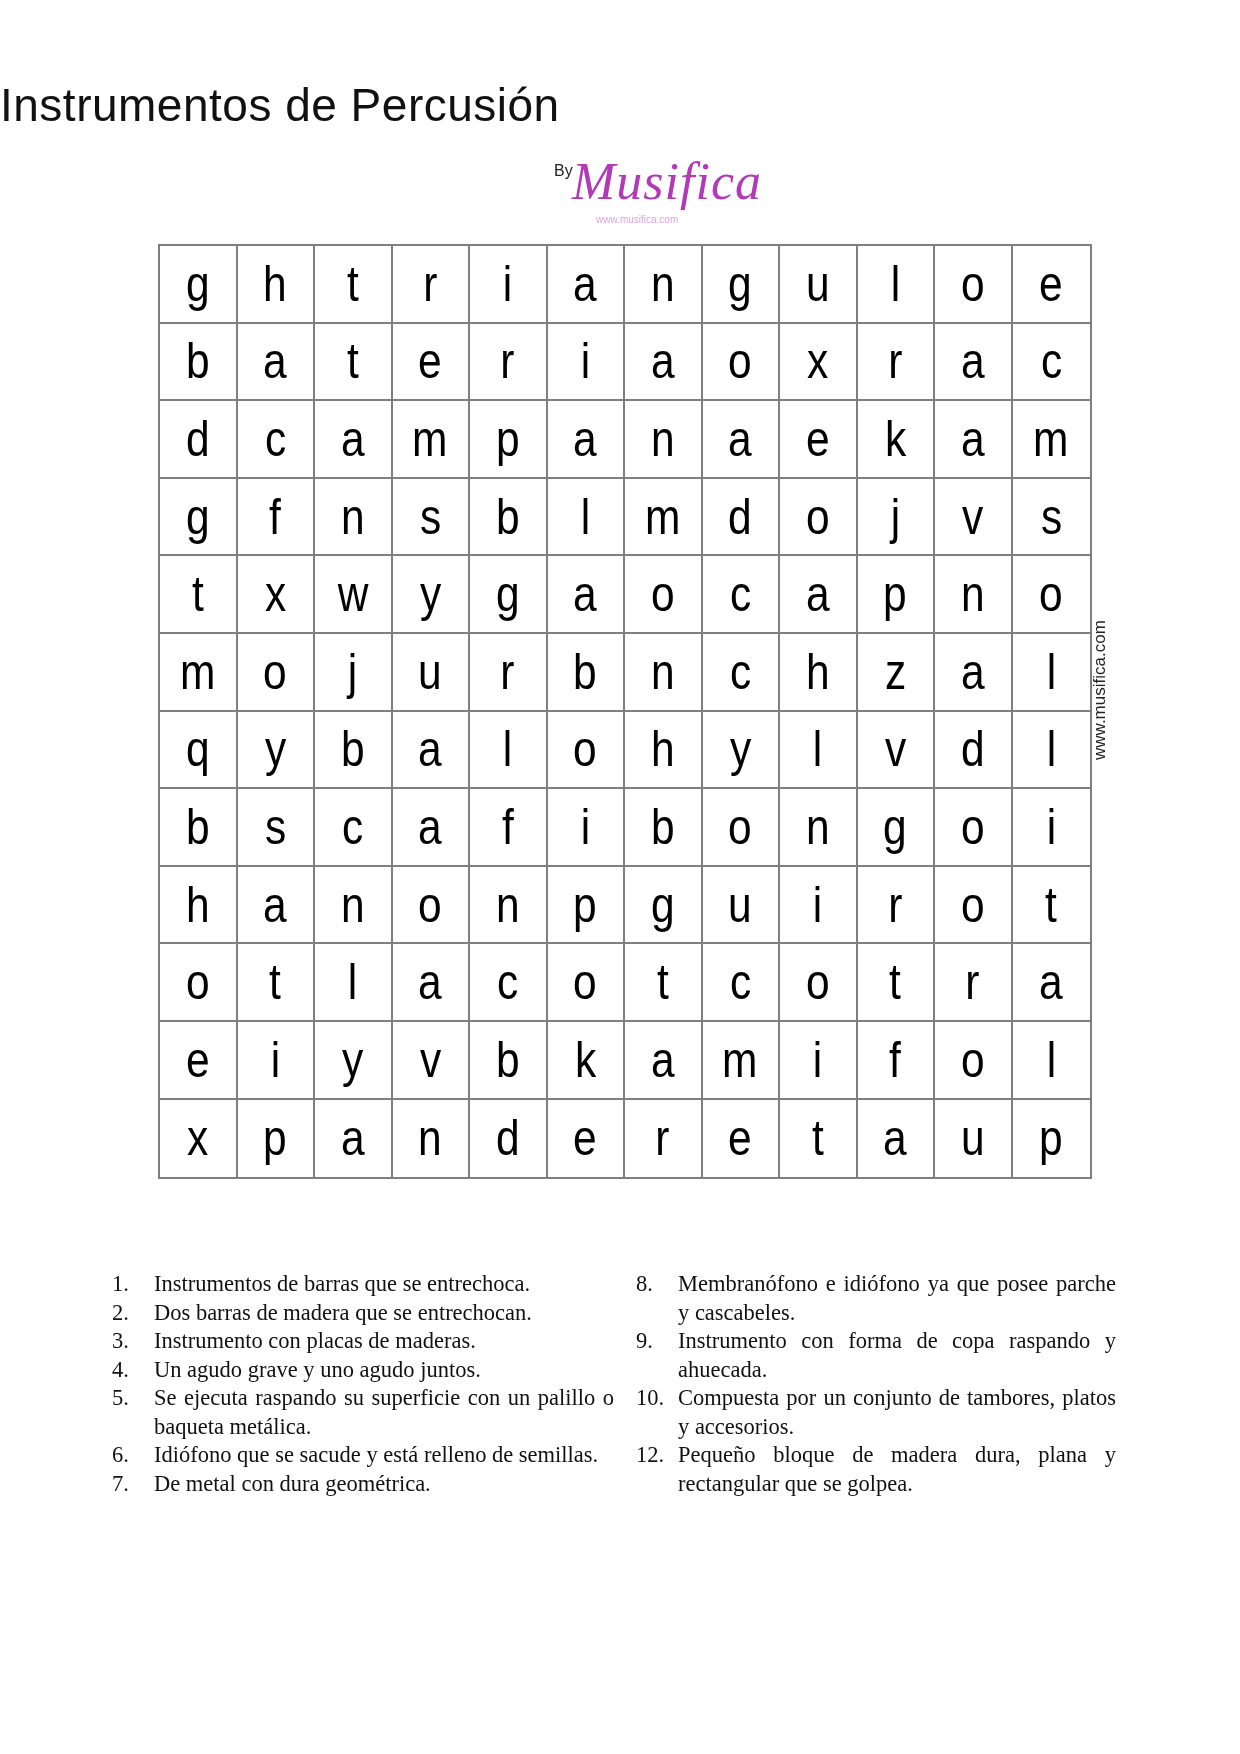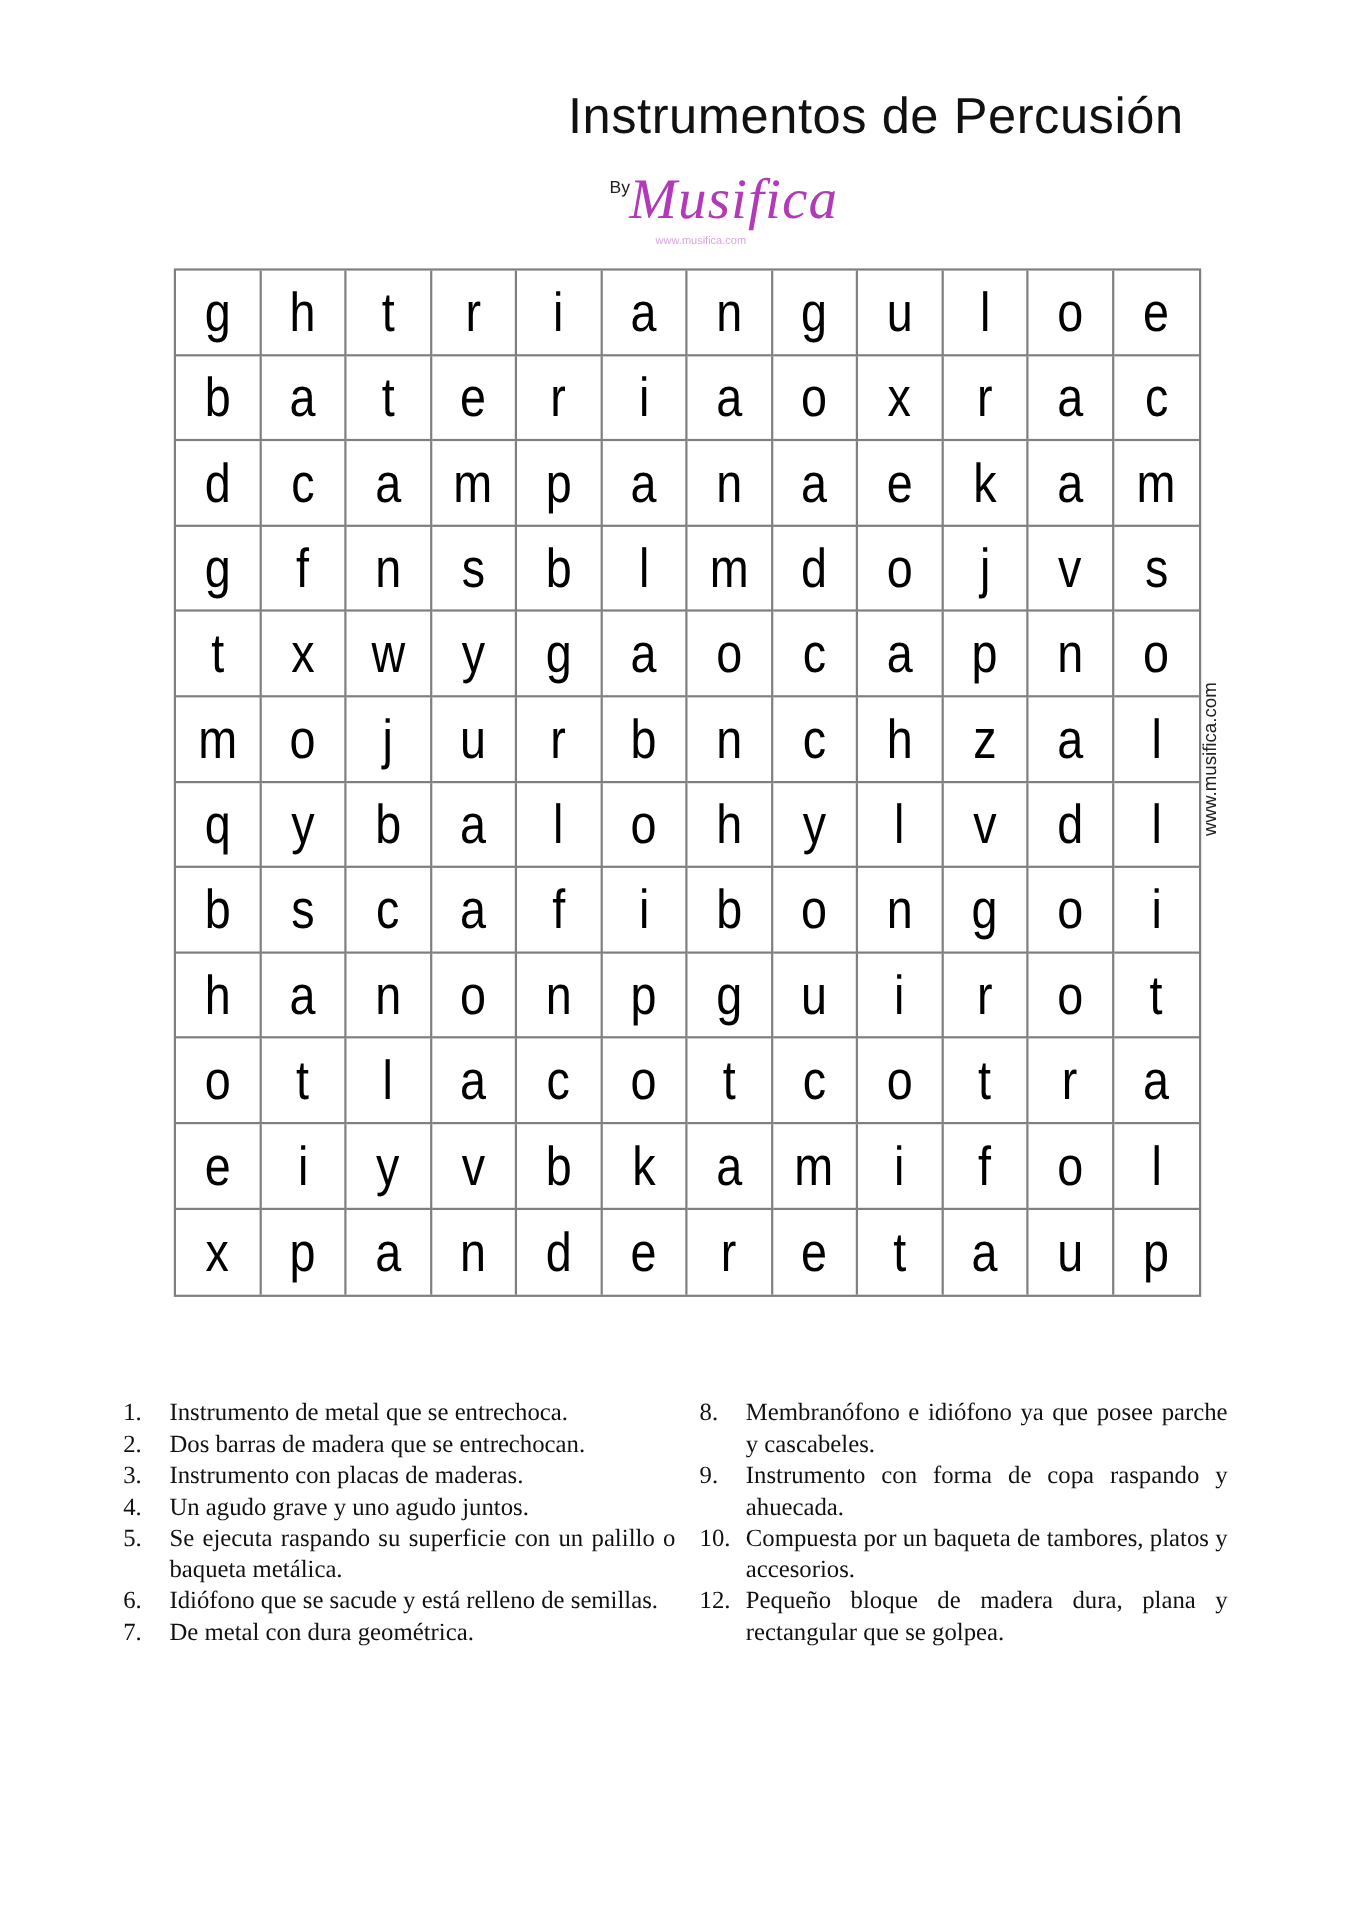--- a/index.html
+++ b/index.html
@@ -1,17 +1,17 @@
 <!DOCTYPE html>
 <html><head>
 <meta charset="utf-8">
 <style>
   html, body { margin:0; padding:0; background:#ffffff; }
   body { width:1240px; height:1754px; position:relative; overflow:hidden; font-family:"Liberation Sans", sans-serif; color:#000; }
-  .title { position:absolute; left:0; width:1076px; top:78px; text-align:right; font-family:"Liberation Sans", sans-serif; font-size:46px; letter-spacing:0.5px; color:#111; }
+  .title { position:absolute; left:0; width:1076px; top:78px; text-align:left; font-family:"Liberation Sans", sans-serif; font-size:46px; letter-spacing:0.5px; color:#111; }
   .logo { position:absolute; left:510px; top:152px; width:240px; height:80px;margin-left:44px; }
   .logo .by { position:absolute; left:0; top:10px; font-size:16px; font-family:"Liberation Sans", sans-serif; color:#222; }
   .logo .brand { position:absolute; left:18px; top:0; font-family:Liberation Serif, serif; font-style:italic; font-size:52px; color:#b23ab8; letter-spacing:1px; line-height:60px; }
   .logo .url { position:absolute; left:42px; top:62px; font-size:10px; color:#d9a6dc; font-family:"Liberation Sans", sans-serif; }
   .grid { position:absolute; left:158px; top:244px; display:grid; grid-template-columns:repeat(12, 77.5px); grid-template-rows:repeat(12, 77.6px); border:2px solid #7f7f7f; box-sizing:content-box; }
   .cell { border-right:2px solid #7f7f7f; border-bottom:2px solid #7f7f7f; display:flex; align-items:center; justify-content:center; font-family:"Liberation Sans", sans-serif; font-size:50px; color:#000; transform:scaleX(0.88); box-sizing:border-box; }
   .grid .cell { transform:none; }
   .cell span { display:inline-block; transform:scaleX(0.85); line-height:1; }
   .watermark { position:absolute; left:1090px; top:760px; transform-origin:left top; transform:rotate(-90deg); font-size:17px; color:#222; font-family:"Liberation Sans", sans-serif; white-space:nowrap; }
   .clues { position:absolute; top:1270px; font-family:"Liberation Serif", serif; font-size:22.5px; line-height:28.5px; color:#111; }
@@ -465,21 +465,21 @@
     <div class="cell" style="border-right: none; border-bottom: none;">
       <span>p</span>
     </div>
   </div>
 
 <div class="watermark">www.musifica.com</div>
 
 <div class="clues left" id="clues-left">
     <div class="clue">
       <span class="num">1.</span>
-      <span class="txt">Instrumento de metal que se entrechoca.</span>
+      <span class="txt">Instrumentos de barras que se entrechoca.</span>
     </div>
     <div class="clue">
       <span class="num">2.</span>
       <span class="txt">Dos barras de madera que se entrechocan.</span>
     </div>
     <div class="clue">
       <span class="num">3.</span>
       <span class="txt">Instrumento con placas de maderas.</span>
     </div>
     <div class="clue">
@@ -503,19 +503,19 @@
     <div class="clue">
       <span class="num">8.</span>
       <span class="txt">Membranófono e idiófono ya que posee parche y cascabeles.</span>
     </div>
     <div class="clue">
       <span class="num">9.</span>
       <span class="txt">Instrumento con forma de copa raspando y ahuecada.</span>
     </div>
     <div class="clue">
       <span class="num">10.</span>
-      <span class="txt">Compuesta por un baqueta de tambores, platos y accesorios.</span>
+      <span class="txt">Compuesta por un conjunto de tambores, platos y accesorios.</span>
     </div>
     <div class="clue">
       <span class="num">12.</span>
       <span class="txt">Pequeño bloque de madera dura, plana y rectangular que se golpea.</span>
     </div>
   </div>
 
 </body></html>

